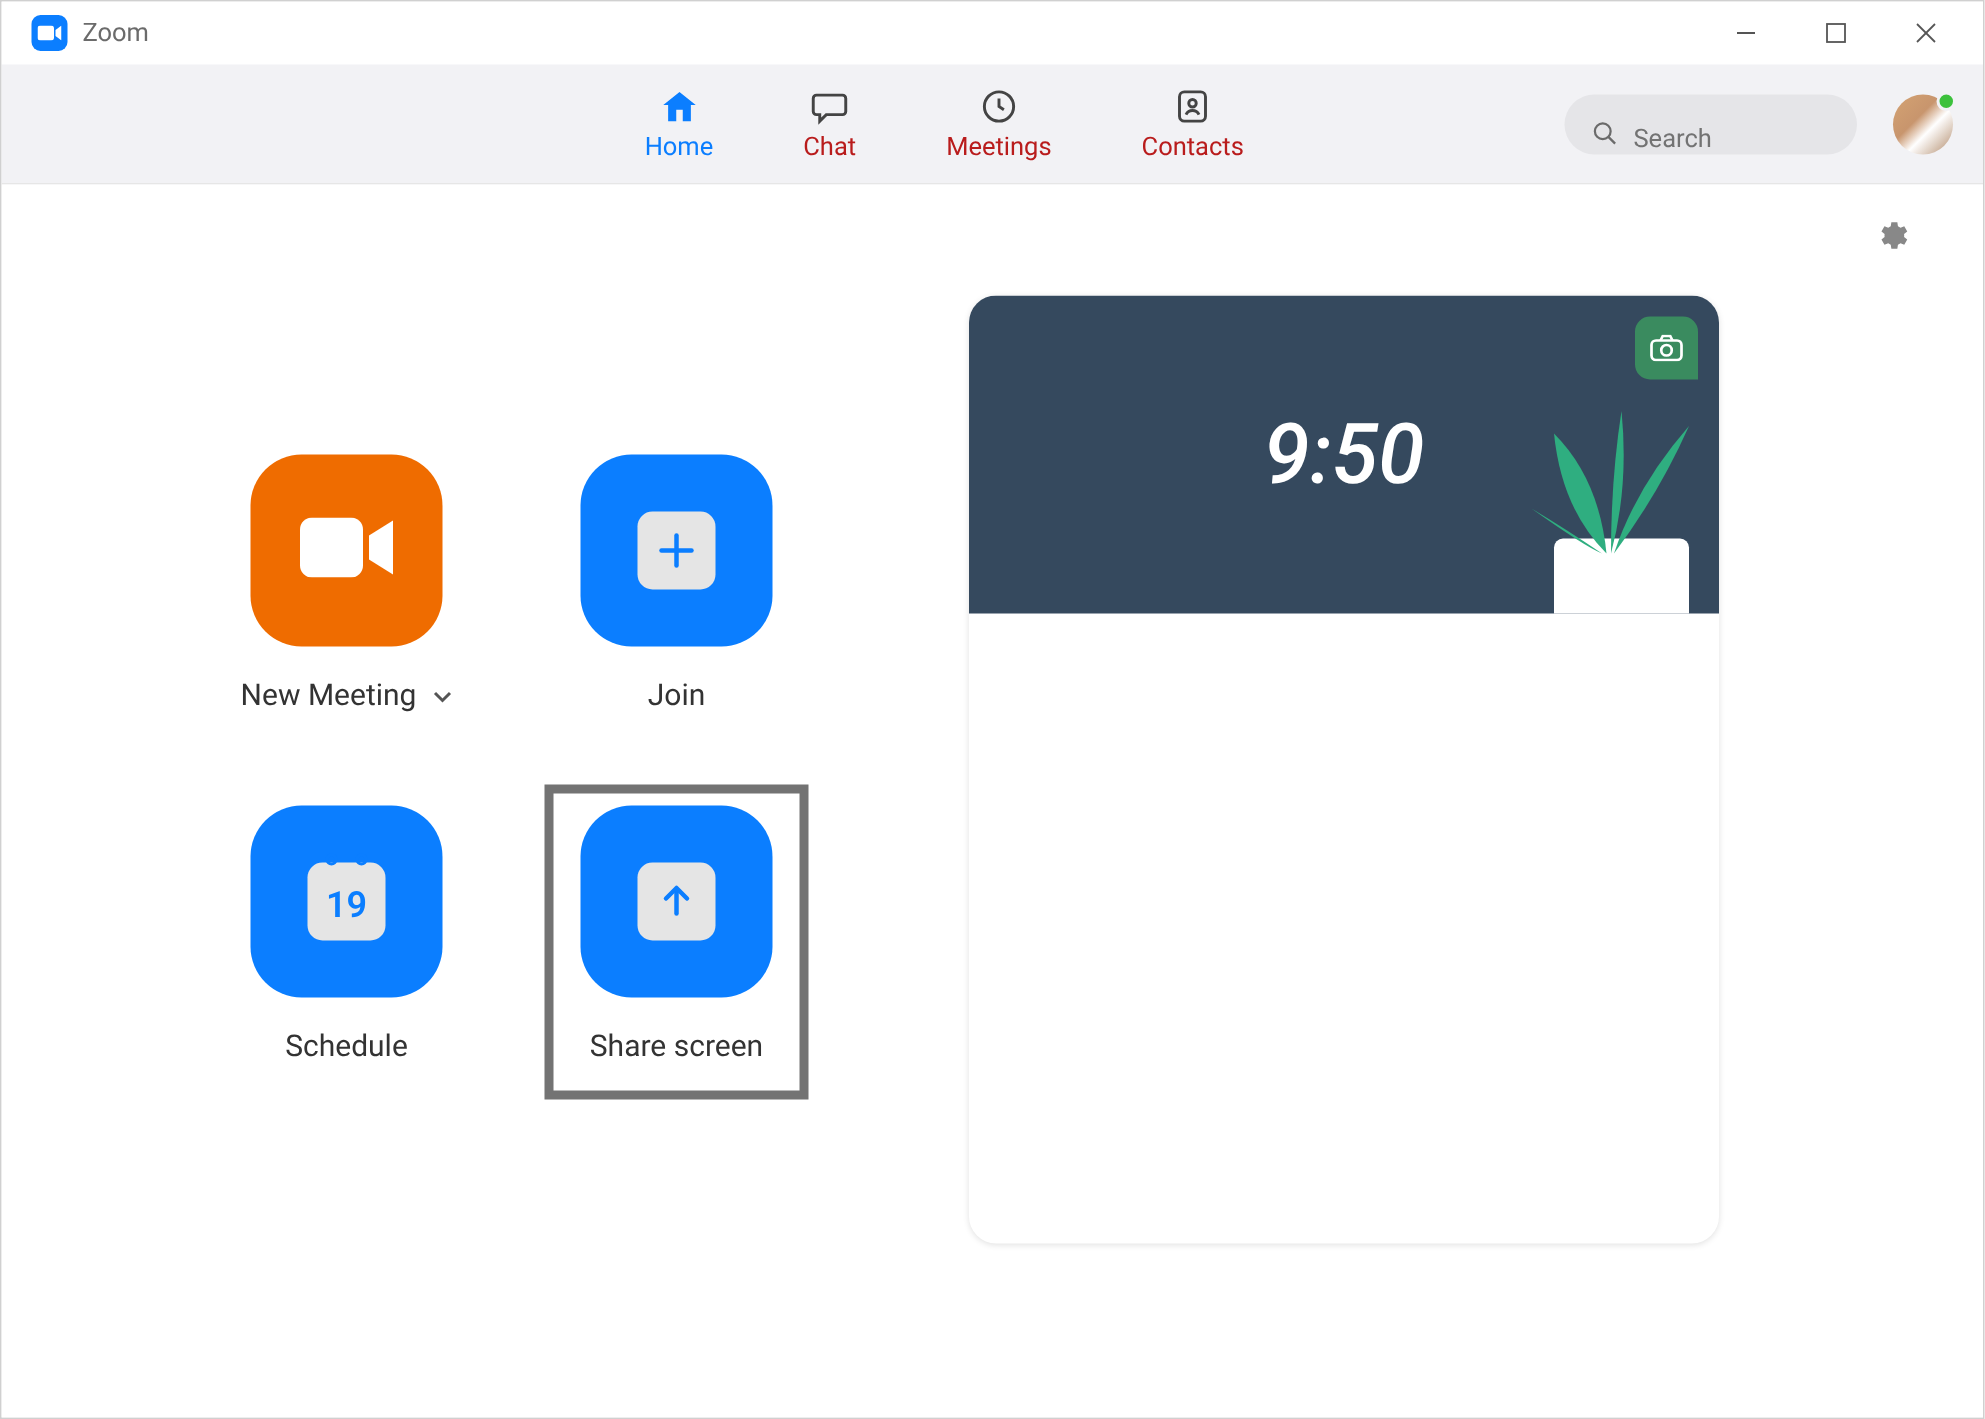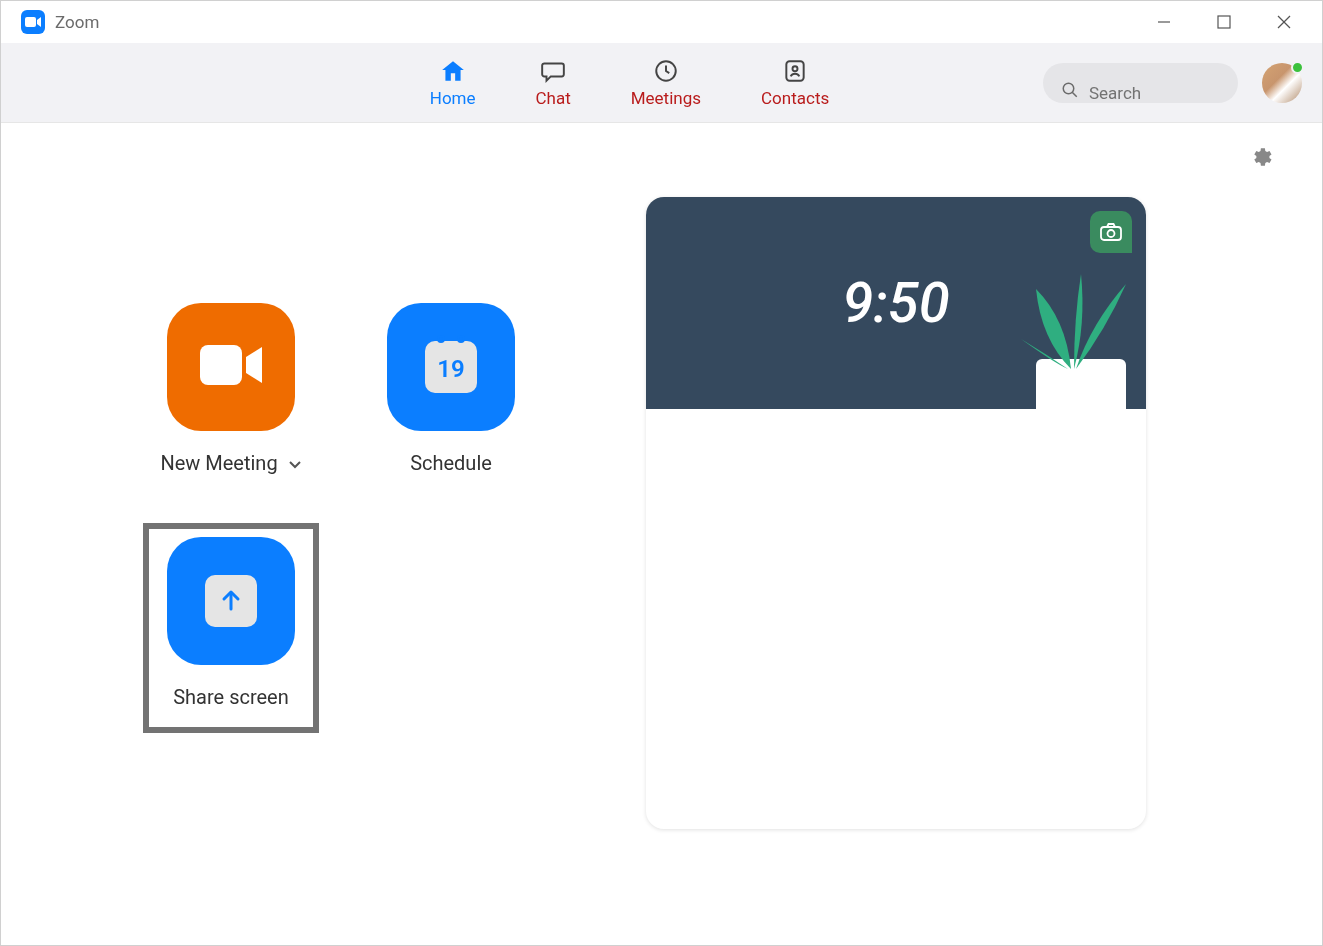--- a/index.html
+++ b/index.html
@@ -349,20 +349,33 @@
         <div class="action-label-row">
           <span>New Meeting</span>
           <span>
             <svg width="14" height="10" viewBox="0 0 14 10" fill="none" stroke="#555" stroke-width="2">
                 <path d="M2 2 L7 7 L12 2"></path>
               </svg>
           </span>
         </div>
       </div>
 
+      <div class="action-item">
+        <div class="action-button blue">
+          <div class="icon-tile-white">
+            <svg width="28" height="28" viewBox="0 0 28 28" fill="none" stroke="#0b7eff" stroke-width="3" stroke-linecap="round">
+                <line x1="14" y1="4" x2="14" y2="24"></line>
+                <line x1="4" y1="14" x2="24" y2="14"></line>
+              </svg>
+          </div>
+        </div>
+        <div class="action-label-row">
+          <span>Join</span>
+        </div>
+      </div>
 
       <div class="action-item">
         <div class="action-button blue">
           <div class="icon-tile-white" style="position:relative">
             <svg width="52" height="52" viewBox="0 0 52 52" style="position:absolute;top:-8px;left:0">
                 <circle cx="16" cy="6" r="3" fill="none" stroke="#0b7eff" stroke-width="2"></circle>
                 <circle cx="36" cy="6" r="3" fill="none" stroke="#0b7eff" stroke-width="2"></circle>
               </svg>
             <span style="color:#0b7eff;font-size:24px;font-weight:600;margin-top:4px">19</span>
           </div>

